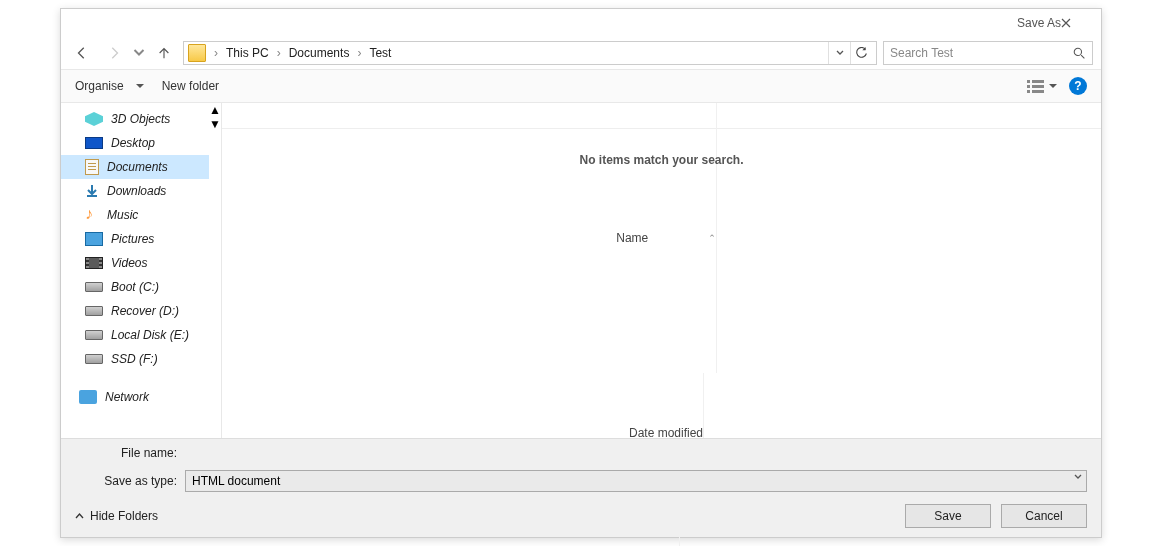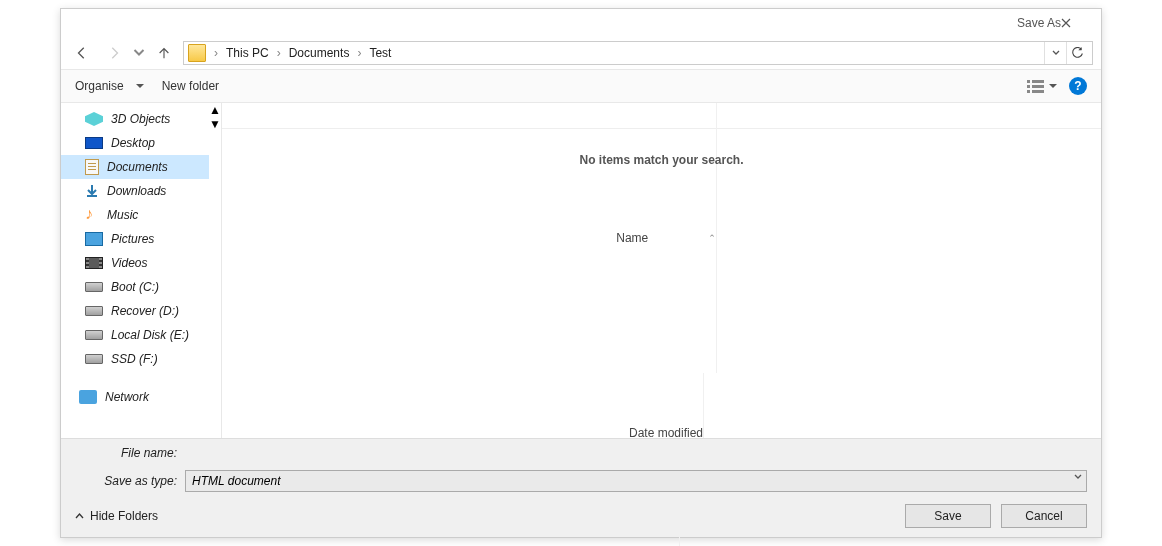--- a/index.html
+++ b/index.html
@@ -50,21 +50,21 @@
 .listpane { flex: 1; border-left: 1px solid #e8e8e8; display: flex; flex-direction: column; }
 .col-headers { height: 26px; display: flex; align-items: center; border-bottom: 1px solid #eee; color: #444; flex-direction: column; }
 .col { padding-left: 10px; border-right: 1px solid #f0f0f0; height: 100%; display: flex; align-items: center; cursor: pointer; }
 .col.name { flex: 0 0 270px; gap: 60px; }
 .col .asc { color: #888; font-size: 9px; }
 .col.date { flex: 0 0 120px; }
 .col.type { flex: 0 0 120px; }
 .col.size { flex: 0 0 90px; }
 .list-empty { flex: 1; text-align: center; padding-top: 24px; color: #555; font-weight: bold; }
 .bottom { background: #f0f0f0; border-top: 1px solid #ddd; }
-.field-row { display: flex; align-items: center; height: 28px; padding: 0 14px; font-style: italic; }
+.field-row { display: flex; align-items: center; height: 28px; padding: 0 14px; }
 .field-row .lbl { width: 110px; text-align: right; padding-right: 8px; color: #222; }
 .field-row .combo { flex: 1; height: 22px; border: 1px solid #aaa; background: #fff; display: flex; align-items: center; padding: 0 6px; position: relative; cursor: text; }
 .field-row .combo .caret { position: absolute; right: 4px; top: 3px; color: #555; cursor: pointer; }
 .field-row .combo.grey { background: #eaeaea; cursor: pointer; }
 .footer { height: 42px; display: flex; align-items: center; padding: 0 14px; }
 .hide-folders { display: flex; align-items: center; gap: 6px; color: #222; cursor: pointer; }
 .footer .buttons { margin-left: auto; display: flex; gap: 10px; }
 .btn { width: 86px; height: 24px; border: 1px solid #aaa; background: #e6e6e6; display: flex; align-items: center; justify-content: center; color: #222; cursor: pointer; }
 svg { display: block; }
 </style>
@@ -120,20 +120,29 @@
         </div>
         <div class="refresh">
           <svg width="13" height="13" viewBox="0 0 16 16">
               <path d="M13 3 A6 6 0 1 0 14 8" fill="none" stroke="#444" stroke-width="1.3"></path>
               <path d="M13 0 L13 4 L9 4 Z" fill="#444"></path>
             </svg>
         </div>
       </div>
     </div>
 
+    <div class="searchbox">
+      <span>Search Test</span>
+      <span class="mag">
+        <svg width="13" height="13" viewBox="0 0 16 16">
+            <circle cx="6" cy="6" r="4.5" fill="none" stroke="#555" stroke-width="1.3"></circle>
+            <path d="M10 10 L14 14" stroke="#555" stroke-width="1.3"></path>
+          </svg>
+      </span>
+    </div>
   </div>
 
   <div class="toolbar">
     <div class="organise">
       <span>Organise</span>
       <svg width="8" height="5" viewBox="0 0 8 5">
           <path d="M0 0 L4 4 L8 0 Z" fill="#555"></path>
         </svg>
     </div>
     <div class="newfolder">

